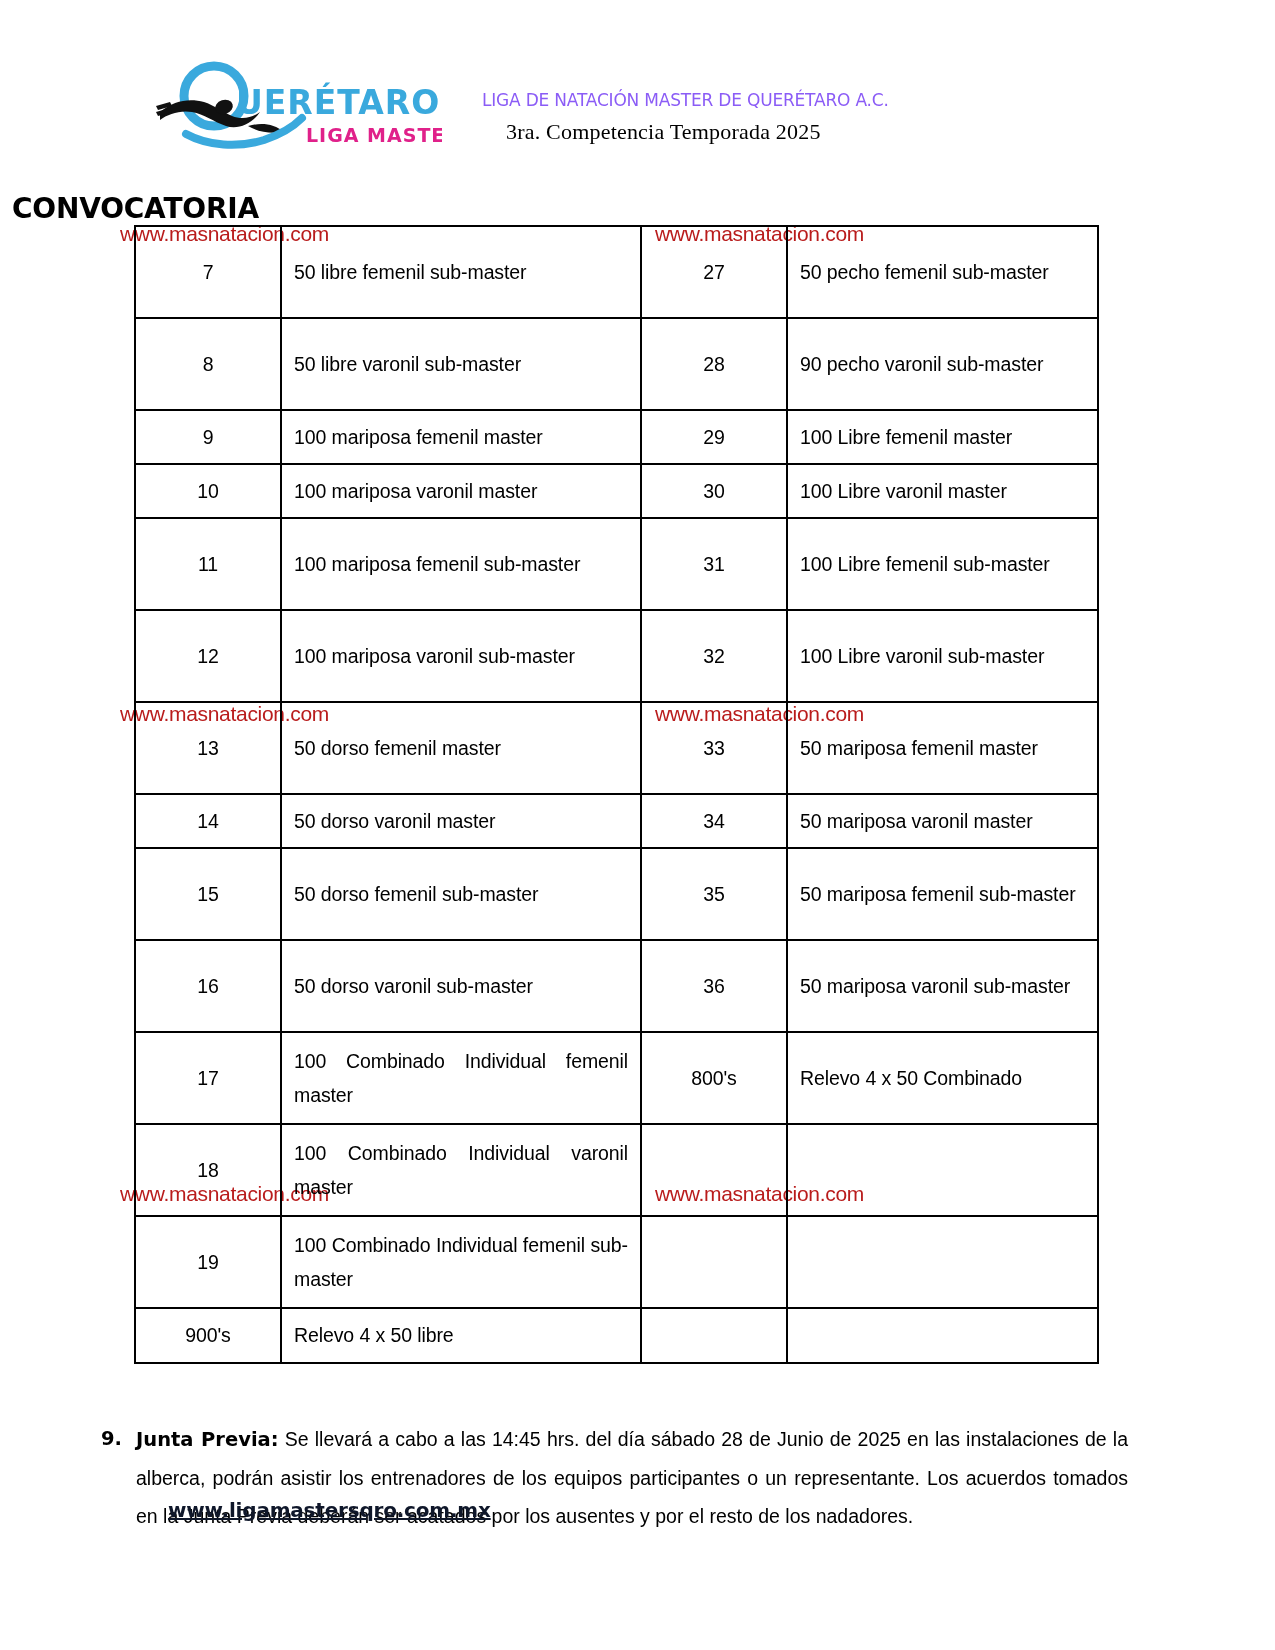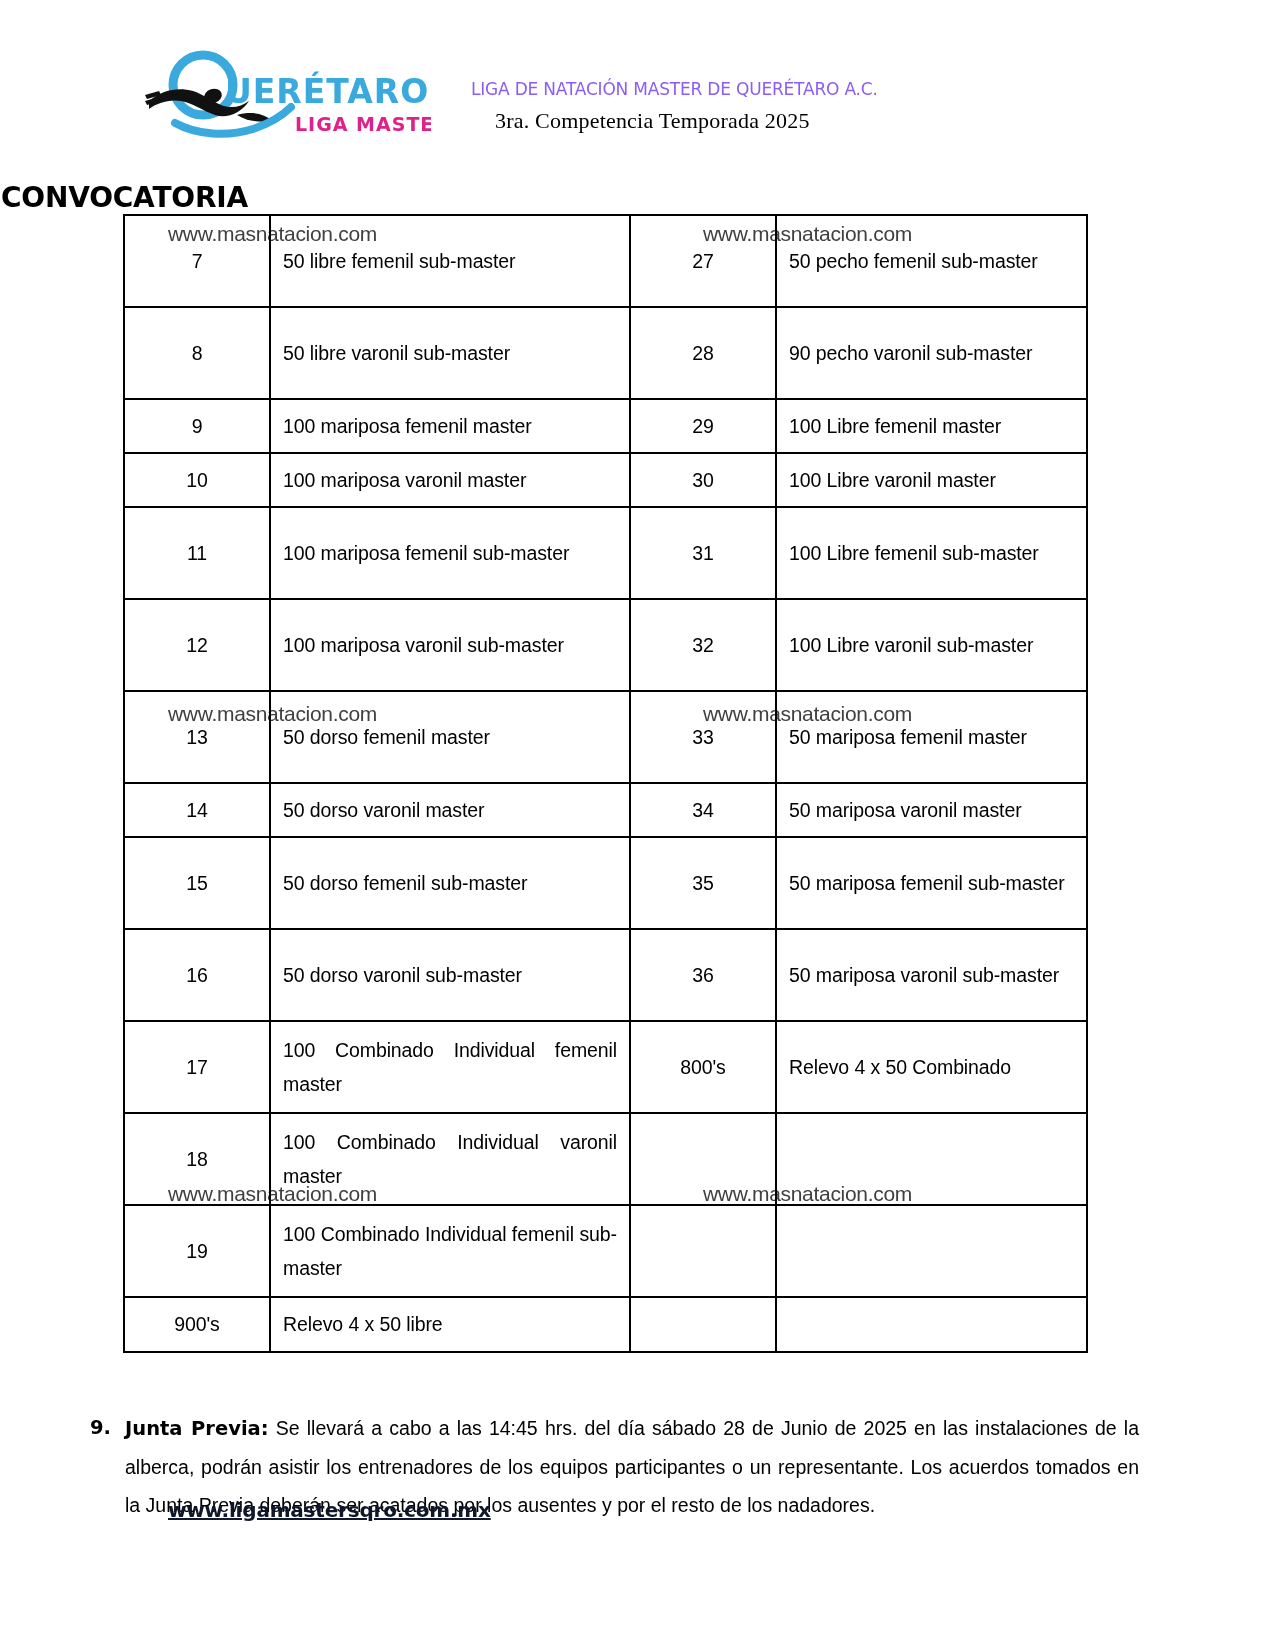--- a/index.html
+++ b/index.html
@@ -21,34 +21,33 @@
     position: absolute;
     inset: 0;
     pointer-events: none;
     z-index: 0;
   }
   .wm {
     position: absolute;
     font-family: "Liberation Sans", sans-serif;
     font-size: 21px;
     letter-spacing: -0.3px;
-    color: #404040;
+    color: #b91c1c;
     white-space: nowrap;
     font-weight: 400;
-    margin-left: 48px;
   }
 
   
   .page {
     position: relative;
     z-index: 2;
     width: 1275px;
     height: 1650px;
     box-sizing: border-box;
-    padding: 1px;
+    padding: 12px;
   }
 
   
   .header {
     display: flex;
     align-items: flex-start;
     padding: 48px 0 0 0;
     height: 110px;
   }
   .logo-wrap {

